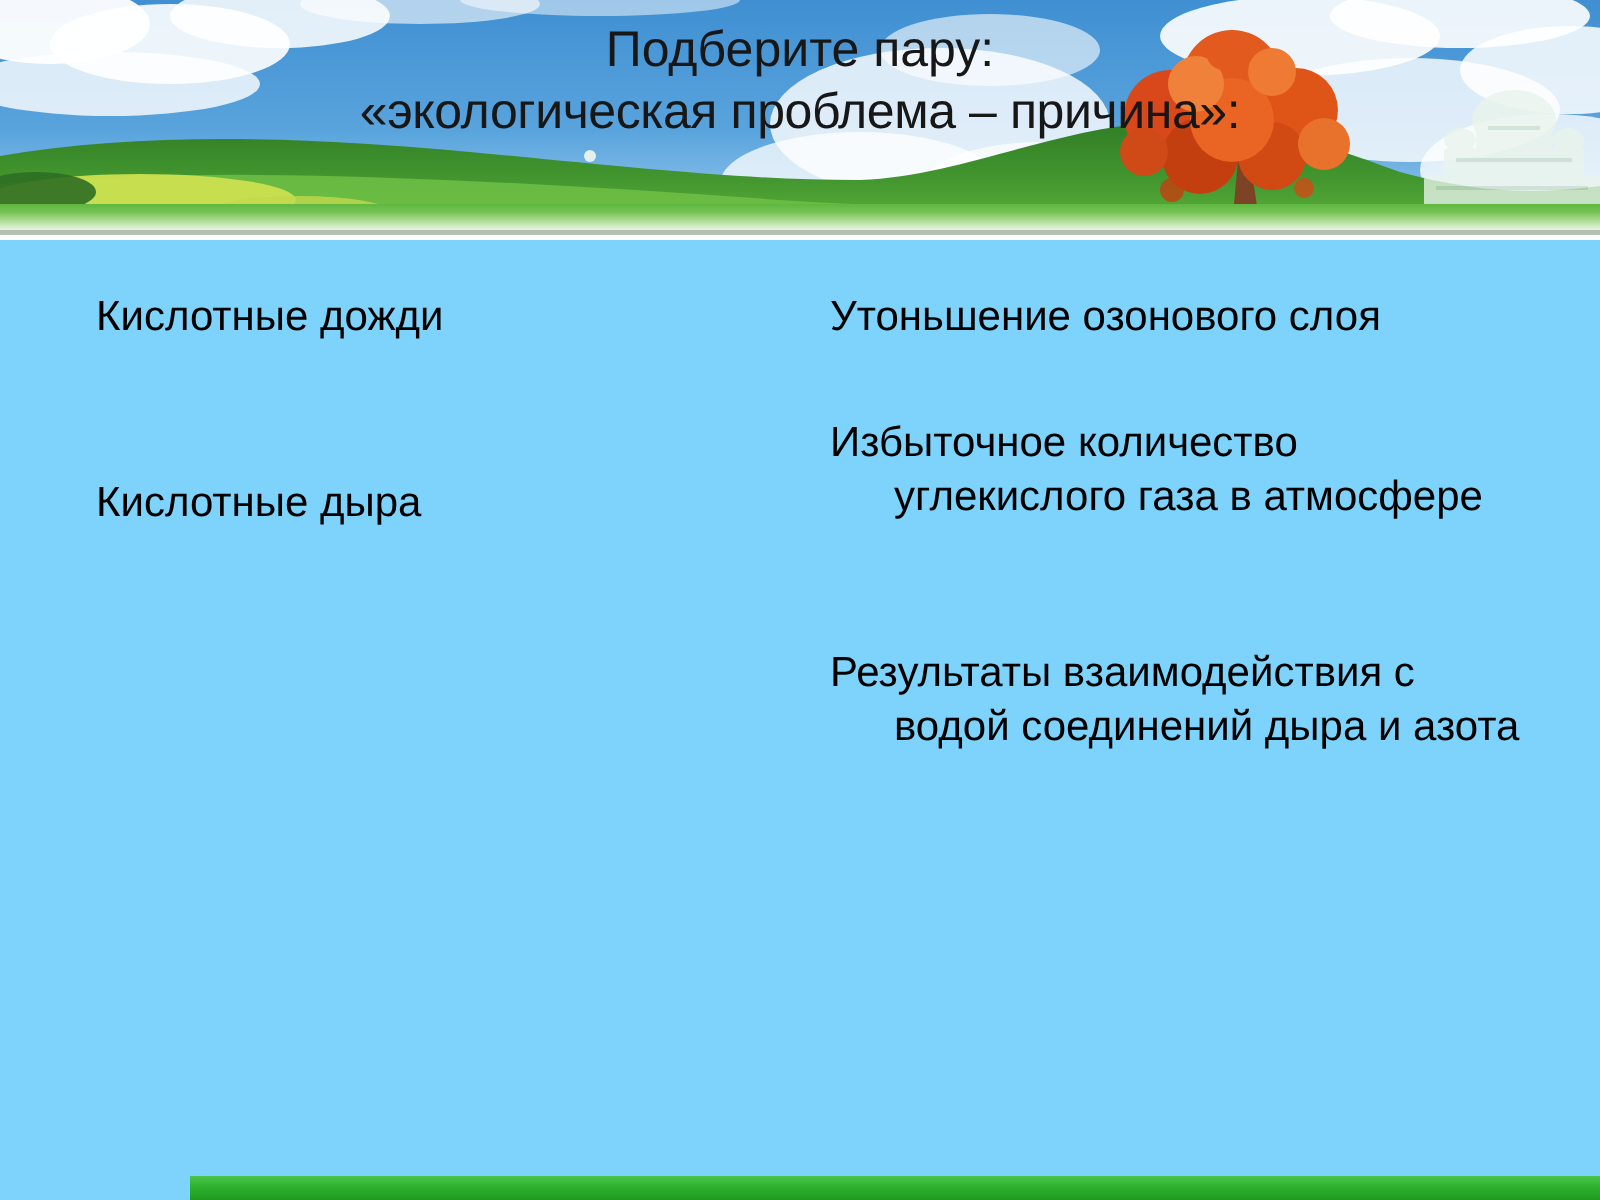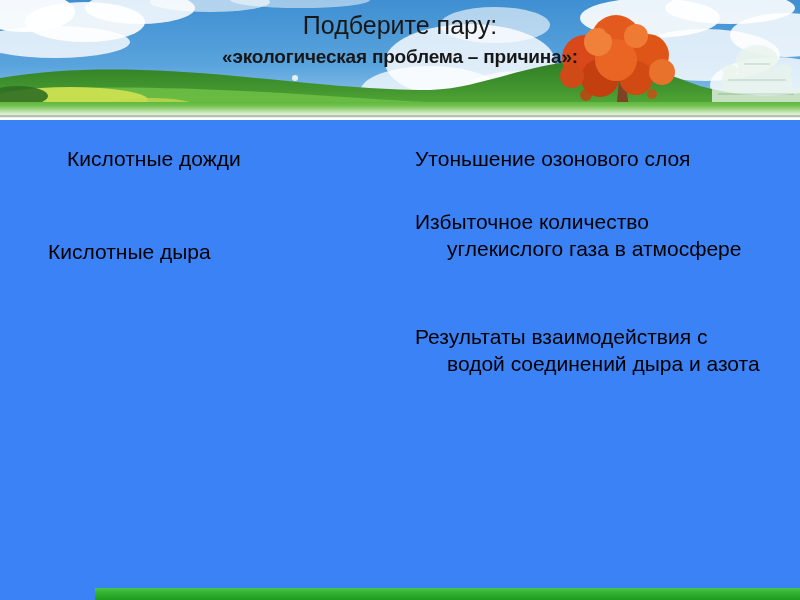--- a/index.html
+++ b/index.html
@@ -1,33 +1,33 @@
 <!DOCTYPE html>
 <html lang="ru"><head>
 <meta charset="utf-8">
 <style>
   html,body{margin:0;padding:0;background:#888;}
   #slide{
-    position:relative;width:800px;height:600px;background:#3b82f6;
+    position:relative;width:800px;height:600px;background:#7dd3fc;
     overflow:hidden;font-family:"Liberation Sans","DejaVu Sans",sans-serif;
   }
   
   #header{position:absolute;left:0;top:0;width:800px;height:120px;}
   #header svg{display:block;}
   #title-block{
     position:absolute;left:0;top:10px;width:800px;text-align:center;
     color:#171717;line-height:31px;pointer-events:none;
   }
   #title-line1{font-size:25px;font-weight:400;}
-  #title-line2{font-size:19px;font-weight:700;letter-spacing:-0.2px;}
+  #title-line2{font-size:25px;font-weight:400;letter-spacing:-0.2px;}
   
   .slide-text{position:absolute;font-size:21px;line-height:27px;color:#000;}
   .col-left{left:48px;width:330px;}
   .col-right{left:415px;width:322px;padding-left:32px;text-indent:-32px;box-sizing:content-box;}
-  #prob-1{top:145px;margin-left:19px;}
+  #prob-1{top:145px;}
   #prob-2{top:238px;}
   #prob-3{top:332px;}
   #cause-1{top:145px;}
   #cause-2{top:208px;}
   #cause-3{top:323px;}
   
   #footer-bar{
     position:absolute;left:95px;top:588px;width:705px;height:12px;
     background:linear-gradient(to bottom,#49c549 0%,#2fb02f 45%,#1f9a1f 100%);
   }

